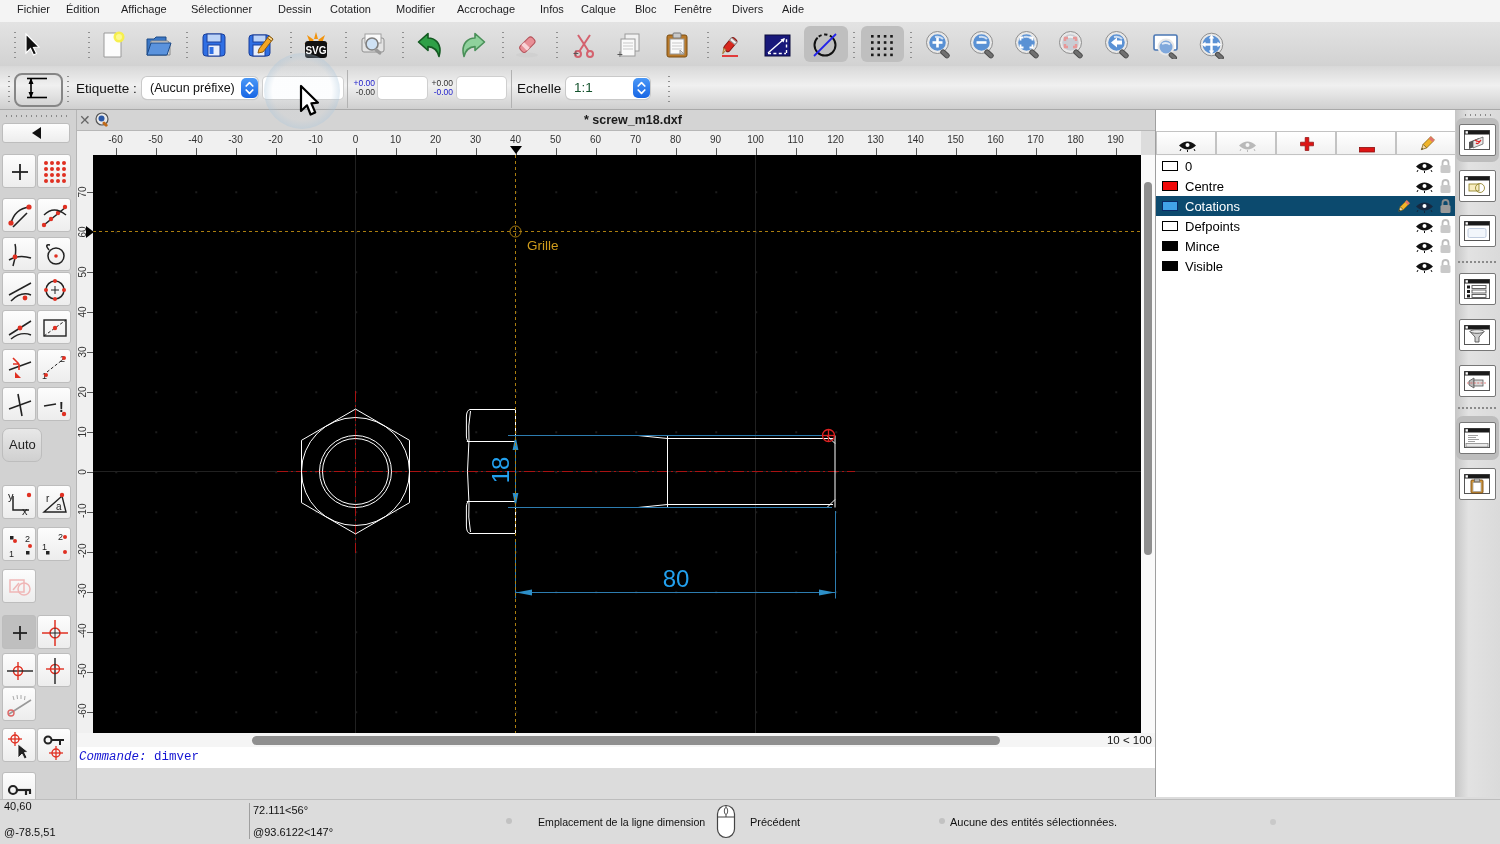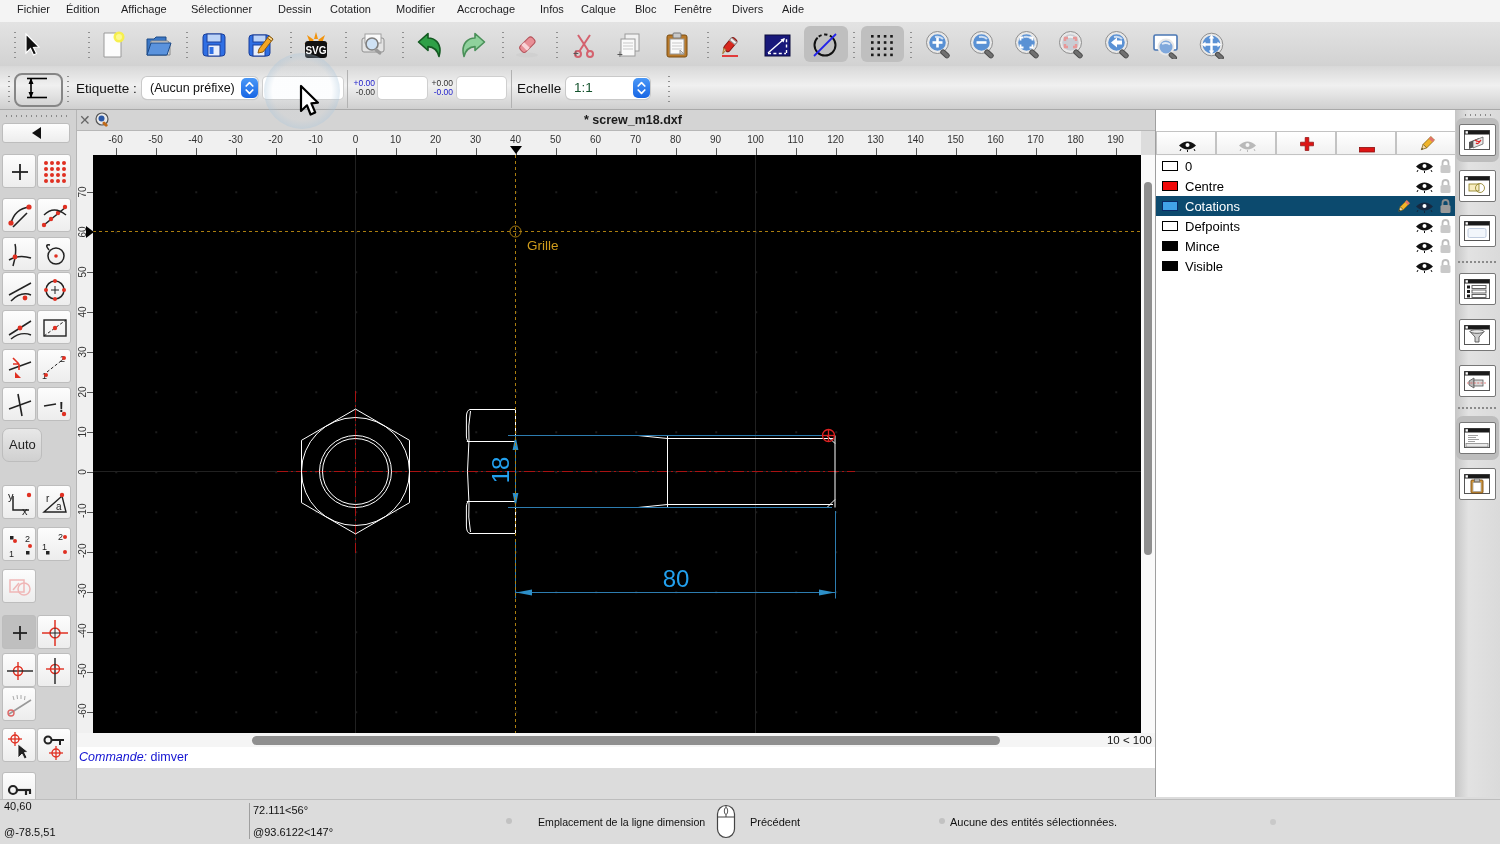--- a/index.html
+++ b/index.html
@@ -28,21 +28,21 @@
 #ruler-top .num{position:absolute;top:3px;font-size:10px;color:#333;transform:translateX(-50%);}
 #ruler-top .tick{position:absolute;bottom:0;width:1px;height:7px;background:#555;}
 #ruler-left .num{position:absolute;left:-1px;font-size:10px;color:#333;transform:translate(-0%,-50%) rotate(-90deg);transform-origin:center;width:12px;text-align:center;}
 #ruler-left .tick{position:absolute;right:0;height:1px;width:6px;background:#555;}
 #canvas{position:absolute;left:93px;top:155px;width:1048px;height:578px;background:#000;}
 #vscroll{position:absolute;left:1141px;top:155px;width:14px;height:578px;background:#fafafa;}
 #vscroll .thumb{position:absolute;left:3px;top:27px;width:8px;height:373px;background:#8f8f8f;border-radius:4px;}
 #hscrollrow{position:absolute;left:77px;top:733px;width:1078px;height:14px;background:#f5f5f5;}
 #hscrollrow .thumb{position:absolute;left:175px;top:2.5px;width:748px;height:9px;background:#8f8f8f;border-radius:4.5px;}
 #gridinfo{position:absolute;left:1000px;top:733px;width:155px;height:14px;background:#f5f5f5;font-size:11.5px;color:#111;text-align:right;padding-right:3px;box-sizing:border-box;line-height:14px;}
-#cmdA{position:absolute;left:77px;top:747px;width:1078px;height:21px;background:#fff;font-size:12.5px;line-height:21px;}
+#cmdA{position:absolute;left:77px;top:747px;width:1078px;height:21px;background:#fff;font-size:12.5px;line-height:21px;font-family:Liberation Mono, monospace;}
 #cmdB{position:absolute;left:77px;top:768px;width:1078px;height:31px;background:#fff;font-size:12.5px;}
 
 #lpanel{position:absolute;left:1155px;top:110px;width:300px;height:687px;background:#fff;border-left:1px solid #9f9f9f;box-sizing:border-box;}
 #lpanel-title{position:absolute;left:0;top:0;width:100%;height:21px;background:linear-gradient(#e9e9e9,#dddddd);border-bottom:1px solid #c0c0c0;box-sizing:border-box;}
 #lpanel-tools{position:absolute;left:0;top:21px;width:100%;height:25px;background:#fcfcfc;}
 #lpanel-tools .cell{position:absolute;top:0;width:60px;height:24px;border:1px solid #c3c3c3;box-sizing:border-box;background:linear-gradient(#ffffff,#f1f1f1);}
 .lrow{position:absolute;left:0;width:299px;height:20px;font-size:13px;color:#000;}
 .lrow.sel{background:#0c4a6e;color:#fff;}
 .swatch{position:absolute;left:6px;top:5px;width:16px;height:10px;border:1px solid #000;box-sizing:border-box;}
 .lname{position:absolute;left:29px;top:2.5px;}

